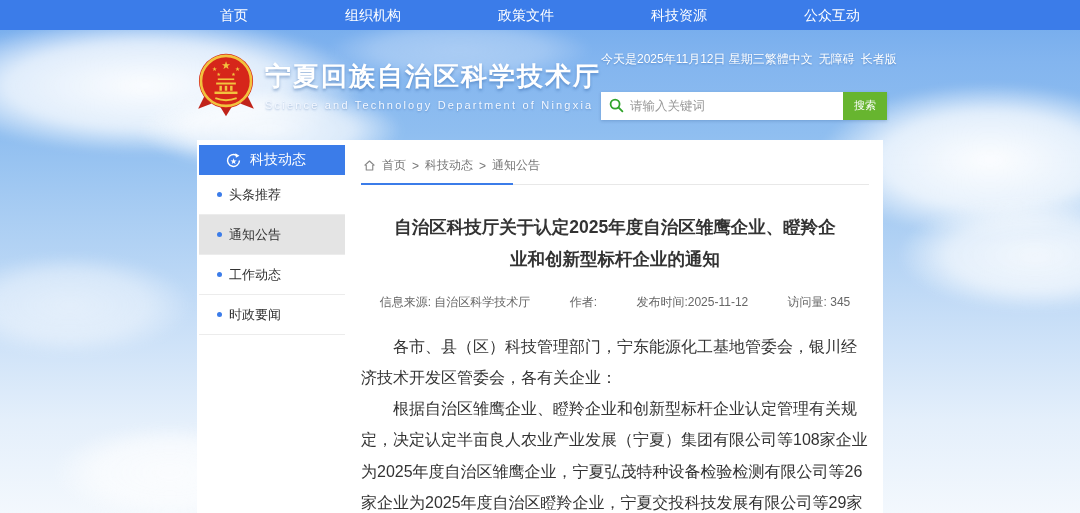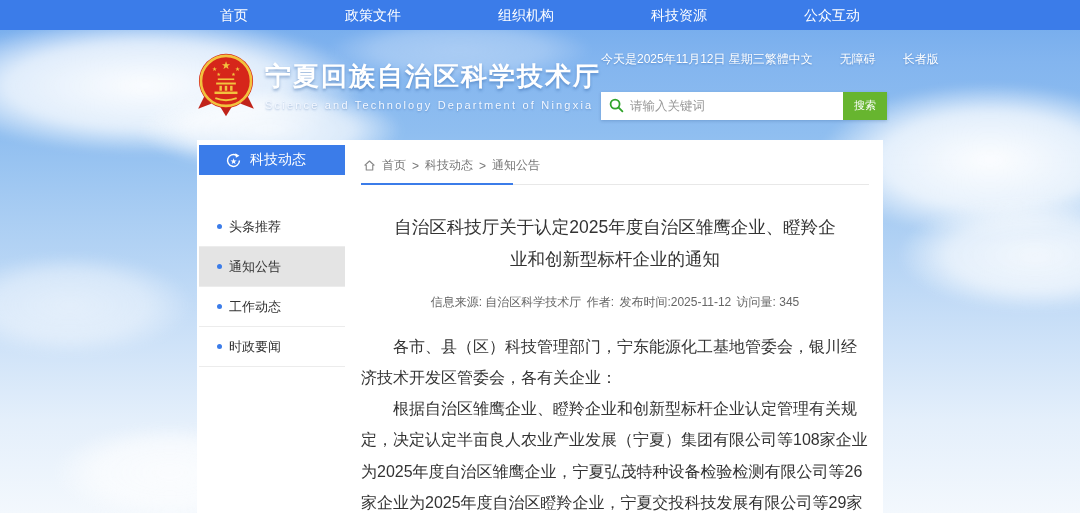--- a/index.html
+++ b/index.html
@@ -27,69 +27,69 @@
 
   
   .site-header { position:relative; z-index:4; height:110px; }
   .header-inner { width:686px; margin:0 auto; height:100%; display:flex; justify-content:space-between; align-items:center; }
   .brand { display:flex; align-items:center; gap:10px; cursor:pointer; }
   .emblem { flex:0 0 auto; }
   .site-title { color:#fff; font-size:26px; font-weight:bold; letter-spacing:2px; text-shadow:0 2px 3px rgba(40,90,160,.45); white-space:nowrap; }
   .site-subtitle { color:#f2f7ff; font-size:11px; letter-spacing:2.2px; margin-top:5px; text-shadow:0 1px 2px rgba(40,90,160,.4); white-space:nowrap; }
   .header-right { width:286px; }
   .top-info { display:flex; justify-content:space-between; align-items:center; color:#fff; font-size:12px; margin-bottom:24px; text-shadow:0 1px 2px rgba(40,90,160,.4); }
-  .quick-links { display:flex; gap:27px; }
+  .quick-links { display:flex; gap:6px; }
   .quick-links span { cursor:pointer; white-space:nowrap; }
   .date-text { white-space:nowrap; }
   .search-bar { display:flex; height:28px; box-shadow:0 1px 3px rgba(30,70,130,.25); }
   .search-box { flex:1; background:#fff; display:flex; align-items:center; padding:0 8px; gap:6px; }
   .search-input { border:none; outline:none; flex:1; font-size:12.5px; color:#a21caf; background:transparent; font-family:inherit; }
   .search-input::placeholder { color:#999; }
   .search-btn { width:44px; border:none; background:#67b52f; color:#fff; font-size:11px; cursor:pointer; font-family:inherit; }
 
   
   .page-box { position:absolute; z-index:3; left:197px; top:140px; width:686px; bottom:0; background:#fff; display:flex; padding:5px 0 0 2px; }
   
   .sidebar { width:146px; flex:0 0 auto; }
   .sidebar-header { height:30px; background:#3b7ce9; color:#fff; font-size:14px; display:flex; align-items:center; gap:8px; padding-left:26px; }
-  .sidebar-menu { list-style:none;margin-top:32px; }
+  .sidebar-menu { list-style:none; }
   .sidebar-menu li { height:40px; display:flex; align-items:center; gap:7px; padding-left:18px; font-size:13px; color:#333;
     border-bottom:1px solid #ececec; cursor:pointer; background:#fff; }
   .sidebar-menu li.active { background:#e4e4e4; }
   .bullet { width:5px; height:5px; border-radius:50%; background:#3b7ce9; flex:0 0 auto; }
 
   
   .content { flex:1; padding:6px 14px 0 16px; }
   .breadcrumb { position:relative; display:flex; align-items:center; gap:6px; font-size:12px; color:#777; padding:6px 0 10px 2px; border-bottom:1px solid #e8e8e8; }
   .breadcrumb .crumb { cursor:pointer; }
   .breadcrumb::after { content:""; position:absolute; left:0; bottom:-1px; width:152px; height:2px; background:#3b7ce9; }
-  .article-title { margin:26px auto 0; max-width:452px; font-size:17.5px; font-weight:normal; color:#333; text-align:center; line-height:1.85; }
+  .article-title { margin:26px auto 0; max-width:452px; font-size:17.5px; font-weight:bold; color:#333; text-align:center; line-height:1.85; }
   .article-meta { margin-top:18px; text-align:center; font-size:12px; color:#666; }
-  .article-meta span { margin:0 1px; }
+  .article-meta span { margin:0 18px; }
   .article-body { margin-top:20px; font-size:16px; color:#333; line-height:1.95; }
   .article-body p { text-indent:2em; }
 
   .icon-svg { display:block; }
 </style>
 </head>
 <body>
 
 <div class="cloud c1"></div>
 <div class="cloud c2"></div>
 <div class="cloud c3"></div>
 <div class="cloud c4"></div>
 <div class="cloud c5"></div>
 <div class="cloud c6"></div>
 <div class="cloud c7"></div>
 
 <nav class="topnav">
   <div class="topnav-inner">
     <div class="nav-item">首页</div>
+    <div class="nav-item">组织机构</div>
     <div class="nav-item">政策文件</div>
-    <div class="nav-item">组织机构</div>
     <div class="nav-item">科技资源</div>
     <div class="nav-item">公众互动</div>
   </div>
 </nav>
 
 <header class="site-header">
   <div class="header-inner">
     <div class="brand">
       <span class="emblem">
         <svg class="icon-svg" width="58" height="64" viewBox="0 0 70 78">

